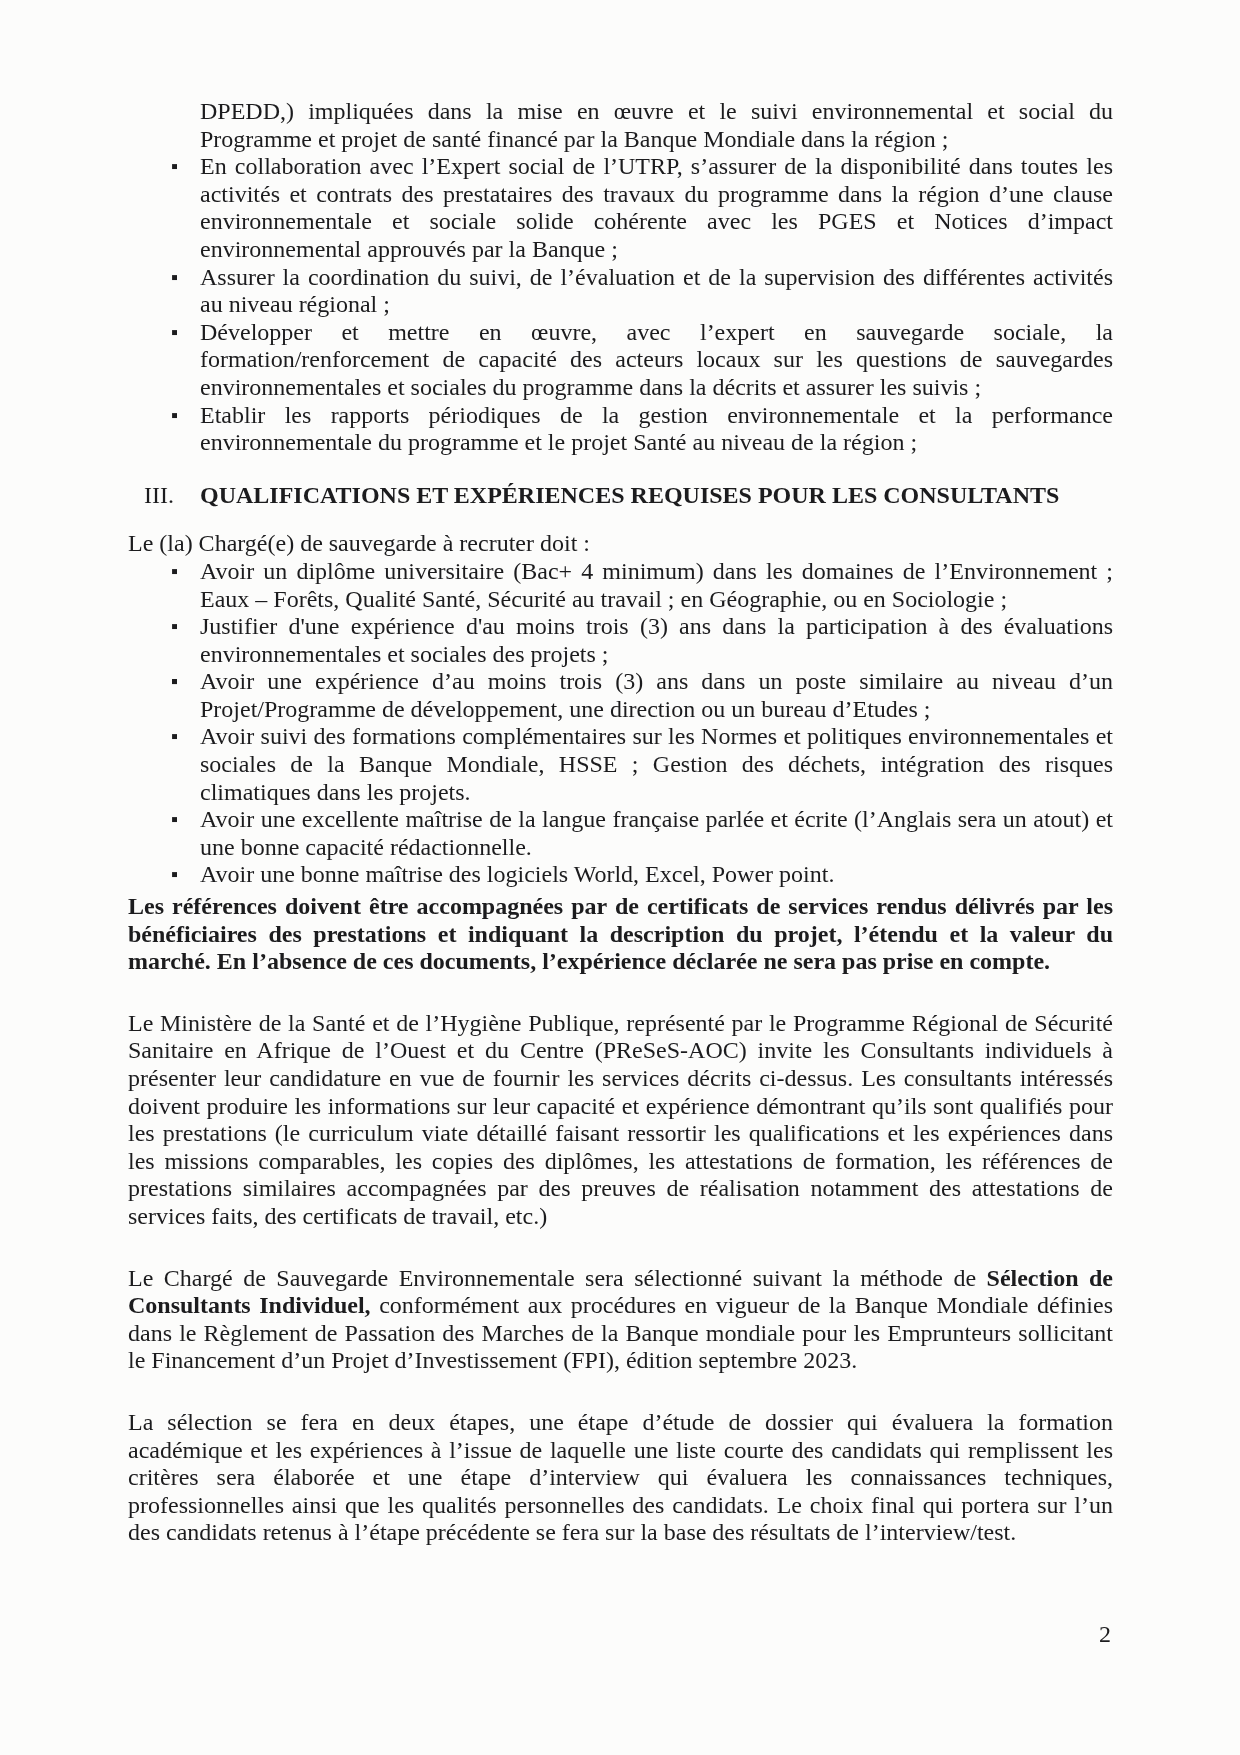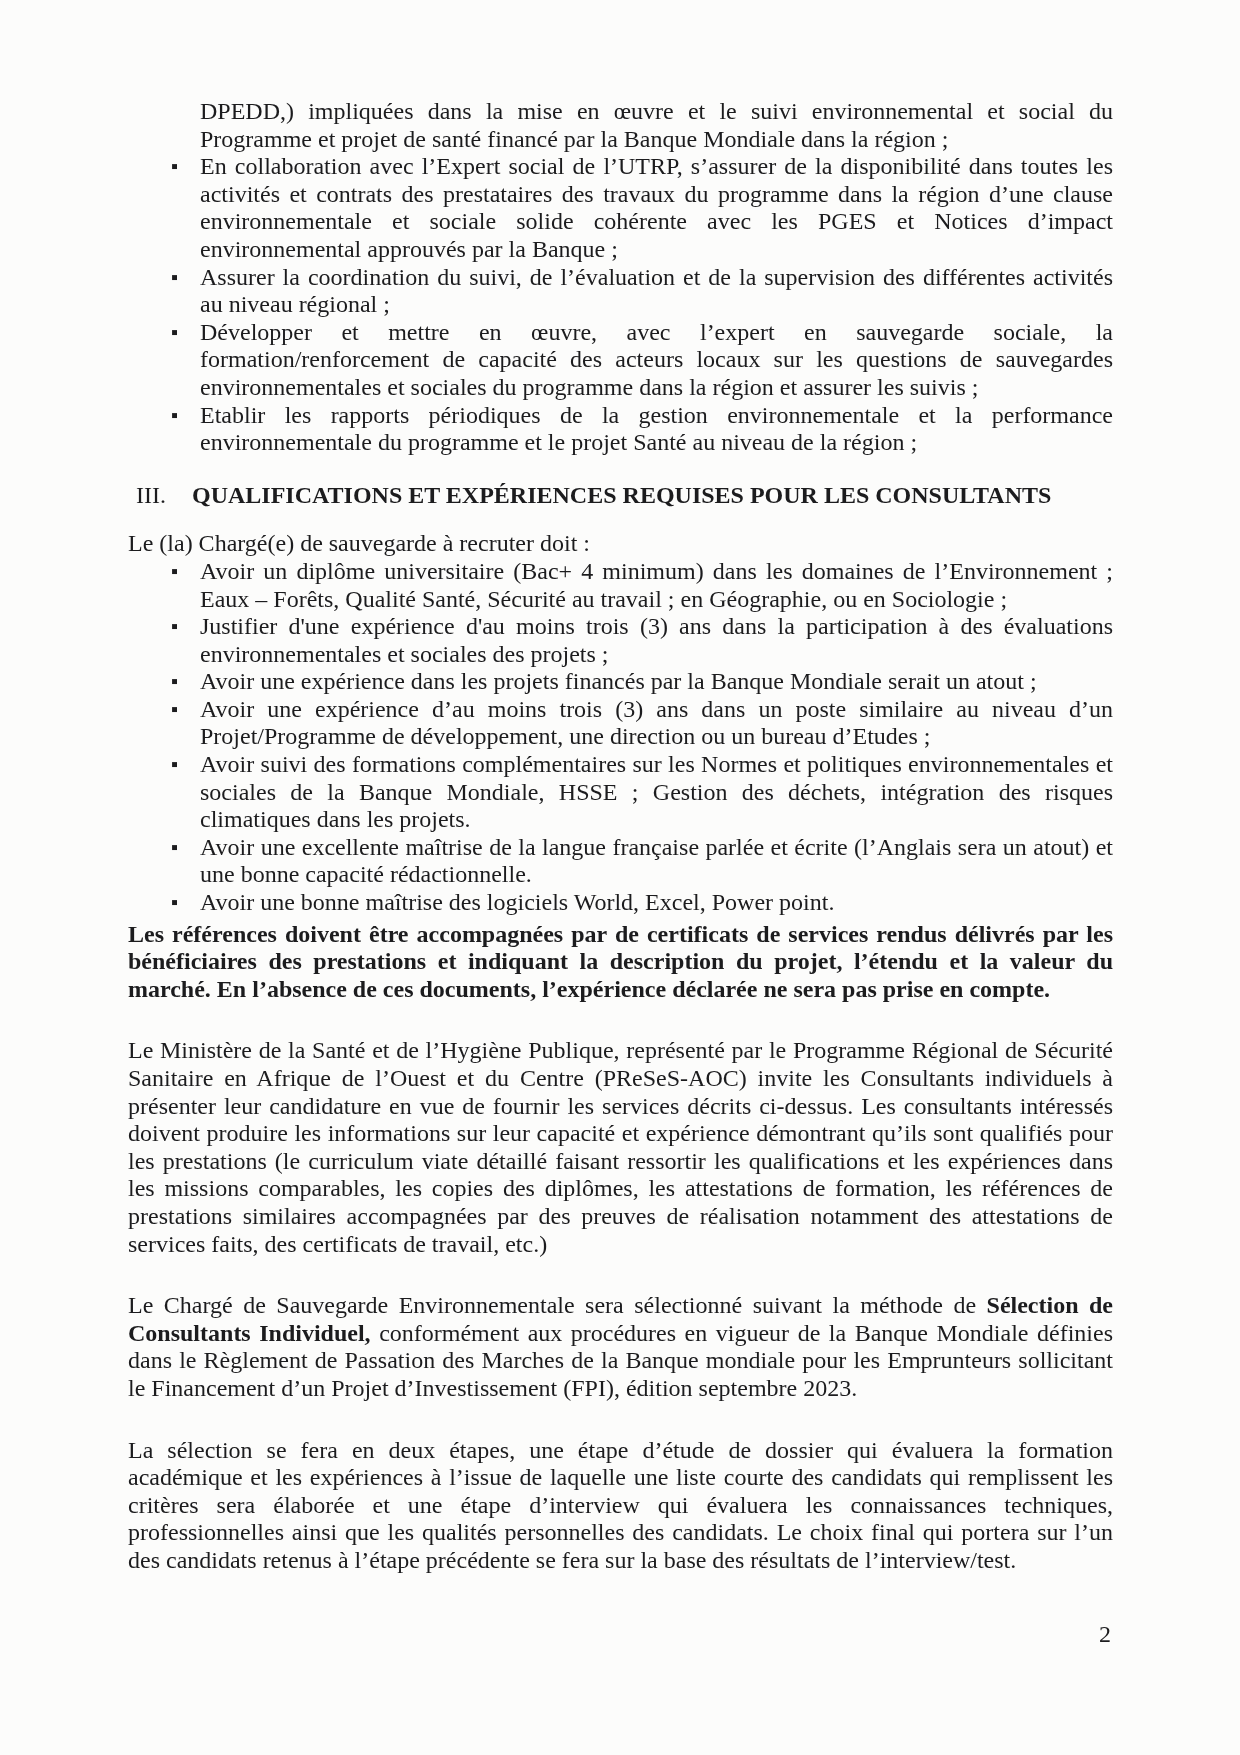--- a/index.html
+++ b/index.html
@@ -33,21 +33,21 @@
   }
   .marker {
     position: absolute;
     left: 1px;
     top: 0;
     font-size: 20px;
   }
 
   .heading {
     display: flex;
-    margin: 25px 0 0 8px;
+    margin: 25px 0 0 16px;
     white-space: nowrap;
   }
   .heading .numeral { flex: none; width: 56px; }
   .heading .title { font-weight: bold; text-align: right; }
 
   .intro { margin-top: 21px; }
   .bold-note { font-weight: bold; margin-top: 4px; }
   .spaced { margin-top: 34px; }
   .heading.second { margin-top: 27px; }
 
@@ -61,35 +61,35 @@
 </head>
 <body>
 
 <div class="page">
 
   <p class="para hang">DPEDD,) impliquées dans la mise en œuvre et le suivi environnemental et social du Programme et projet de santé financé par la  Banque Mondiale  dans la région ;</p>
 
   <ul class="bullets">
     <li><span class="marker">▪</span><span>En collaboration avec  l’Expert  social de l’UTRP, s’assurer de la disponibilité dans toutes les activités et contrats des prestataires des travaux du programme dans la région d’une clause environnementale et sociale solide cohérente avec les PGES et Notices d’impact environnemental  approuvés par la Banque ;</span></li>
     <li><span class="marker">▪</span><span>Assurer la coordination du suivi, de l’évaluation et de la supervision des différentes activités au niveau régional ;</span></li>
-    <li><span class="marker">▪</span><span>Développer et mettre en œuvre, avec l’expert en sauvegarde sociale, la formation/renforcement de capacité des acteurs locaux sur les questions de sauvegardes environnementales et sociales du programme dans la région et assurer les suivis ;</span></li>
+    <li><span class="marker">▪</span><span>Développer et mettre en œuvre, avec l’expert en sauvegarde sociale, la formation/renforcement de capacité des acteurs locaux sur les questions de sauvegardes environnementales et sociales du programme dans la décrits et assurer les suivis ;</span></li>
     <li><span class="marker">▪</span><span>Etablir les rapports périodiques de la gestion environnementale et la performance environnementale  du programme et le projet Santé au niveau de la région ;</span></li>
   </ul>
 
   <div class="heading">
     <span class="numeral">III.</span>
     <span class="title">QUALIFICATIONS ET EXPÉRIENCES REQUISES POUR LES CONSULTANTS</span>
   </div>
 
   <p class="para intro">Le (la) Chargé(e) de sauvegarde à recruter doit :</p>
 
   <ul class="bullets">
     <li><span class="marker">▪</span><span>Avoir un diplôme universitaire (Bac+ 4 minimum) dans les domaines de l’Environnement ; Eaux – Forêts, Qualité Santé, Sécurité au travail ; en Géographie, ou en Sociologie ;</span></li>
     <li><span class="marker">▪</span><span>Justifier d'une expérience d'au moins trois (3) ans dans la participation à des évaluations environnementales et sociales des projets ;</span></li>
-    <li><span class="marker">▪</span><span>Avoir une expérience dans les projets financés par la Banque Mondiale serait un atout ;</span></li>
+    <li><span class="marker">▪</span></li>
     <li><span class="marker">▪</span><span>Avoir une expérience d’au moins trois (3) ans dans un poste similaire au niveau d’un Projet/Programme de développement, une direction ou  un bureau d’Etudes ;</span></li>
     <li><span class="marker">▪</span><span>Avoir suivi des formations complémentaires sur les Normes et politiques environnementales et sociales de la Banque Mondiale, HSSE ; Gestion des déchets, intégration des risques climatiques dans les projets.</span></li>
     <li><span class="marker">▪</span><span>Avoir une excellente maîtrise de la langue française parlée et écrite (l’Anglais sera un atout) et une bonne capacité rédactionnelle.</span></li>
     <li><span class="marker">▪</span><span>Avoir une bonne maîtrise des logiciels World, Excel, Power point.</span></li>
   </ul>
 
   <p class="para bold-note">Les références doivent être accompagnées par de certificats de services rendus délivrés par les bénéficiaires des prestations et indiquant la description du projet, l’étendu et la valeur du marché.  En l’absence de ces documents, l’expérience déclarée ne sera pas prise en compte.</p>
 
   <p class="para spaced">Le Ministère de la Santé et de l’Hygiène Publique, représenté par le Programme Régional de Sécurité Sanitaire en Afrique de l’Ouest et du Centre (PReSeS-AOC) invite les Consultants individuels à présenter leur candidature en vue de fournir les services décrits ci-dessus.  Les consultants intéressés doivent produire les informations sur leur capacité et expérience démontrant qu’ils sont qualifiés pour les prestations (le curriculum viate détaillé faisant ressortir les qualifications et les expériences dans les missions comparables, les copies des diplômes, les attestations de formation, les références de prestations similaires accompagnées par des preuves de réalisation notamment des attestations de services faits, des certificats de travail, etc.)</p>
 

